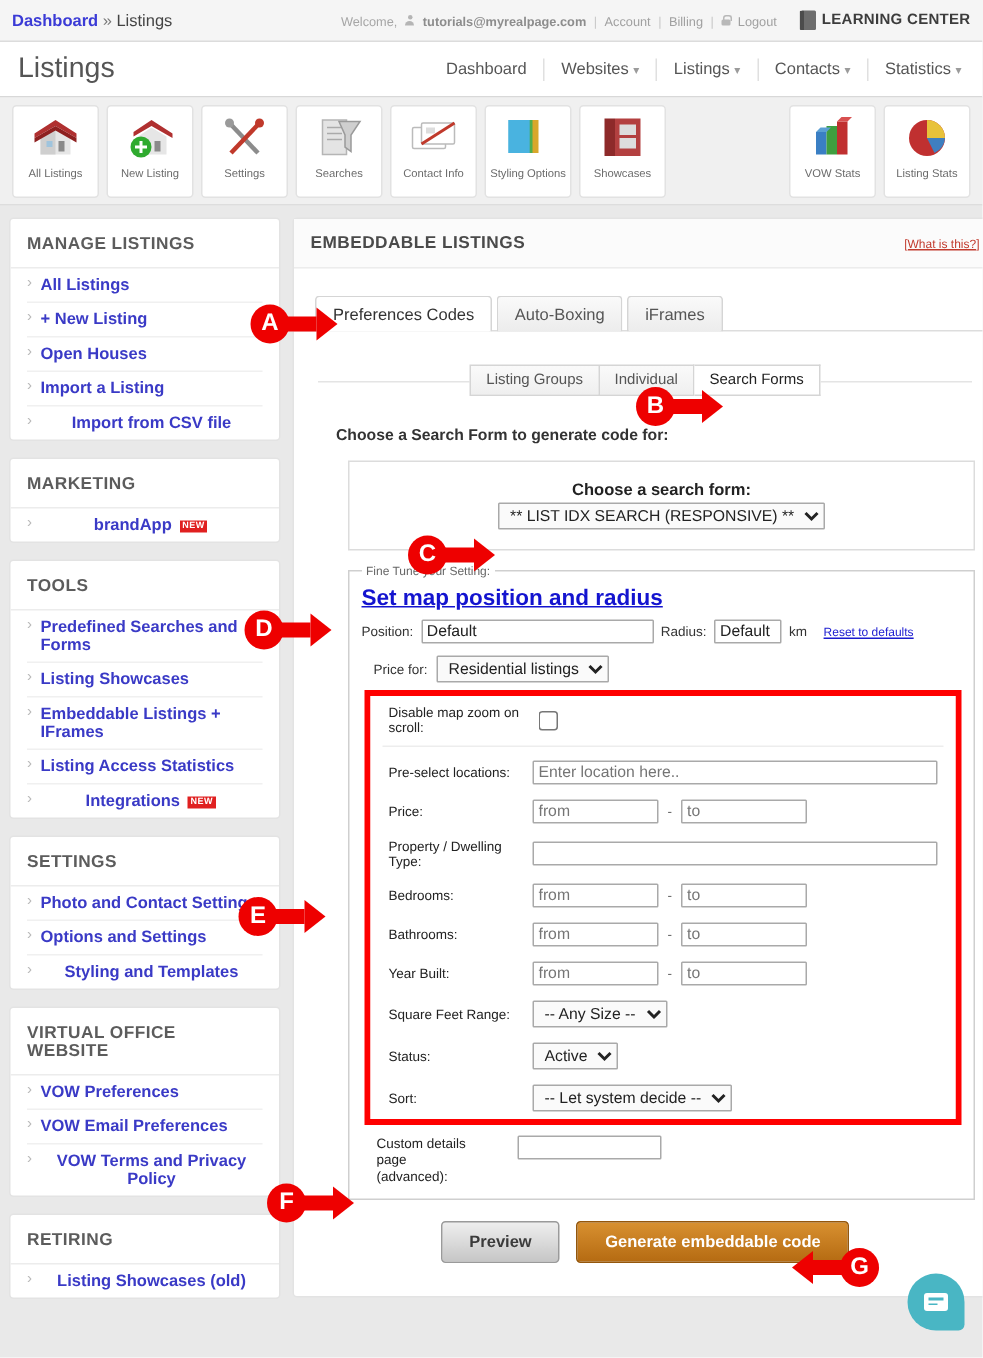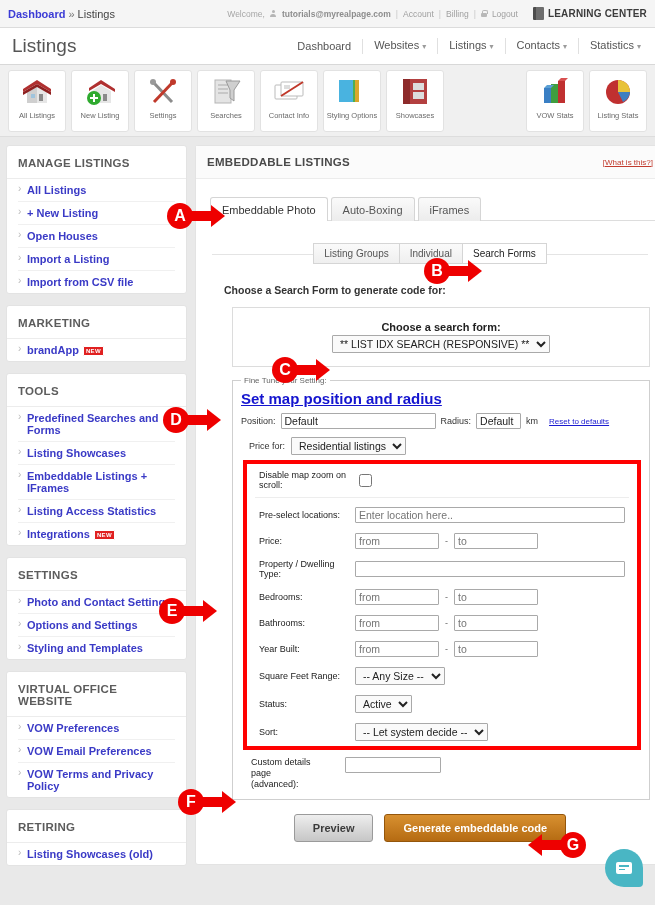--- a/index.html
+++ b/index.html
@@ -71,21 +71,21 @@
   .panel {
     background:#fff; border:1px solid #e3e3e3; border-radius:3px; margin-bottom:11px;
     overflow:hidden;
   }
   .panel h3 {
     margin:0; padding:11px 11px 9px; font-size:11.5px; color:#5c5c5c;
     font-weight:bold; letter-spacing:.3px; border-bottom:1px solid #ececec;
   }
   .panel ul { margin:0; padding:0 11px; list-style:none; }
   .panel li { border-bottom:1px solid #f0f0f0; padding:5px 0 5px 9px; position:relative; }
-  .panel li:last-child { border-bottom:0; }
+  .panel li:last-child { border-bottom:0;text-align:center; }
   .panel li:before {
     content:"›"; position:absolute; left:0; top:4px; color:#b9b9b9; font-size:10px;
   }
   .panel li a { color:#3a3ac6; text-decoration:none; font-size:11px; font-weight:bold; }
   .badge-new {
     display:inline-block; background:#e02020; color:#fff; font-size:6px; font-weight:bold;
     padding:1px 2px; border-radius:1px; margin-left:4px; vertical-align:1px; letter-spacing:.3px;
     border:1px solid #fff;
   }
 
@@ -405,21 +405,21 @@
 
   <div class="main">
     <div class="maincard">
 
       <div class="maincard-head">
         <span class="maincard-title">EMBEDDABLE LISTINGS</span>
         <a href="#" class="whatisthis">[What is this?]</a>
       </div>
 
       <div class="tabsrow">
-        <div class="tab active"><span>Embeddable Photo</span></div>
+        <div class="tab active"><span>Preferences Codes</span></div>
         <div class="tab"><span>Auto-Boxing</span></div>
         <div class="tab"><span>iFrames</span></div>
       </div>
 
       <div class="subtabsrow">
         <div class="subtabsline"></div>
         <div class="subtabs">
           <div class="subtab"><span>Listing Groups</span></div>
           <div class="subtab"><span>Individual</span></div>
           <div class="subtab active"><span>Search Forms</span></div>

